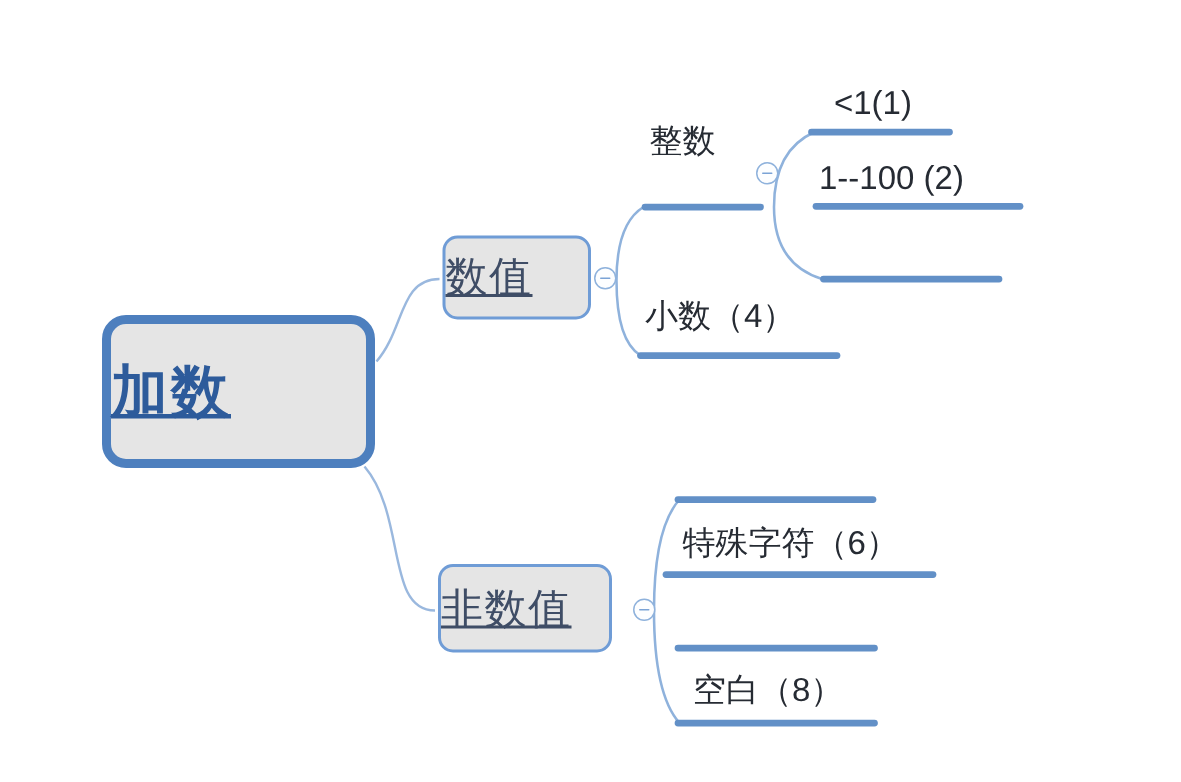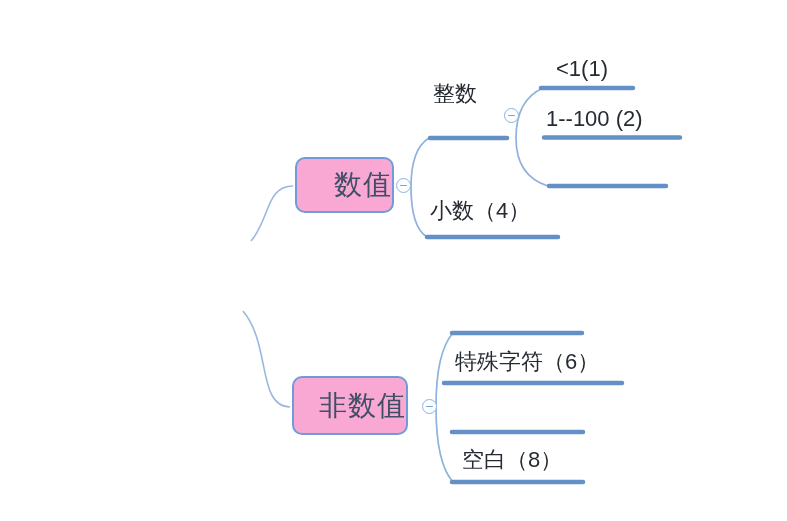--- a/index.html
+++ b/index.html
@@ -1,23 +1,23 @@
 <!DOCTYPE html>
 <html><head>
 <meta charset="utf-8">
 <style>
   html,body{margin:0;padding:0;background:#fff;}
   body{font-family:"Liberation Sans","DejaVu Sans",sans-serif;}
   #canvas{position:relative;width:787px;height:521px;background:#ffffff;overflow:hidden;}
   #wires{position:absolute;left:0;top:0;width:787px;height:521px;}
 
   .topic-box{
-    position:absolute;display:flex;align-items:center;justify-content:flex-end;
-    background:#f9a8d4;border-radius:10px;border:2.5px solid #6f9cd6;
-    color:#3f4d66;font-size:28px;letter-spacing:1px;box-sizing:border-box;
+    position:absolute;display:flex;align-items:center;justify-content:flex-start;
+    background:#e5e5e5;border-radius:10px;border:2.5px solid #6f9cd6;
+    color:#3f4d66;font-size:28px;letter-spacing:1px;box-sizing:border-box;text-decoration:underline;
   }
   .root-box{
     left:68px;top:210px;width:182px;height:102px;
     border:6px solid #4d7fbe;border-radius:16px;
     color:#2d5b9b;font-weight:bold;font-size:38px;letter-spacing:2px;
   }
   .numeric-box{left:295px;top:157px;width:99px;height:56px;}
   .non-numeric-box{left:292px;top:376px;width:116px;height:59px;}
 
   .leaf-label{
@@ -63,20 +63,23 @@
     <line x1="541" y1="88" x2="633" y2="88" stroke="#6290c7" stroke-width="4.5" stroke-linecap="round"></line>
     <line x1="544" y1="137.5" x2="680" y2="137.5" stroke="#6290c7" stroke-width="4.5" stroke-linecap="round"></line>
     <line x1="549" y1="186" x2="666" y2="186" stroke="#6290c7" stroke-width="4.5" stroke-linecap="round"></line>
     <line x1="427" y1="237" x2="558" y2="237" stroke="#6290c7" stroke-width="4.5" stroke-linecap="round"></line>
     <line x1="452" y1="333" x2="582" y2="333" stroke="#6290c7" stroke-width="4.5" stroke-linecap="round"></line>
     <line x1="444" y1="383" x2="622" y2="383" stroke="#6290c7" stroke-width="4.5" stroke-linecap="round"></line>
     <line x1="452" y1="432" x2="583" y2="432" stroke="#6290c7" stroke-width="4.5" stroke-linecap="round"></line>
     <line x1="452" y1="482" x2="583" y2="482" stroke="#6290c7" stroke-width="4.5" stroke-linecap="round"></line>
   </svg>
 
+  <div class="topic-box root-box">
+    <span>加数</span>
+  </div>
 
   <div class="topic-box numeric-box">
     <span>数值</span>
   </div>
   <div class="collapse collapse-numeric">
     <span class="minus"></span>
   </div>
 
   <div class="topic-box non-numeric-box">
     <span>非数值</span>

